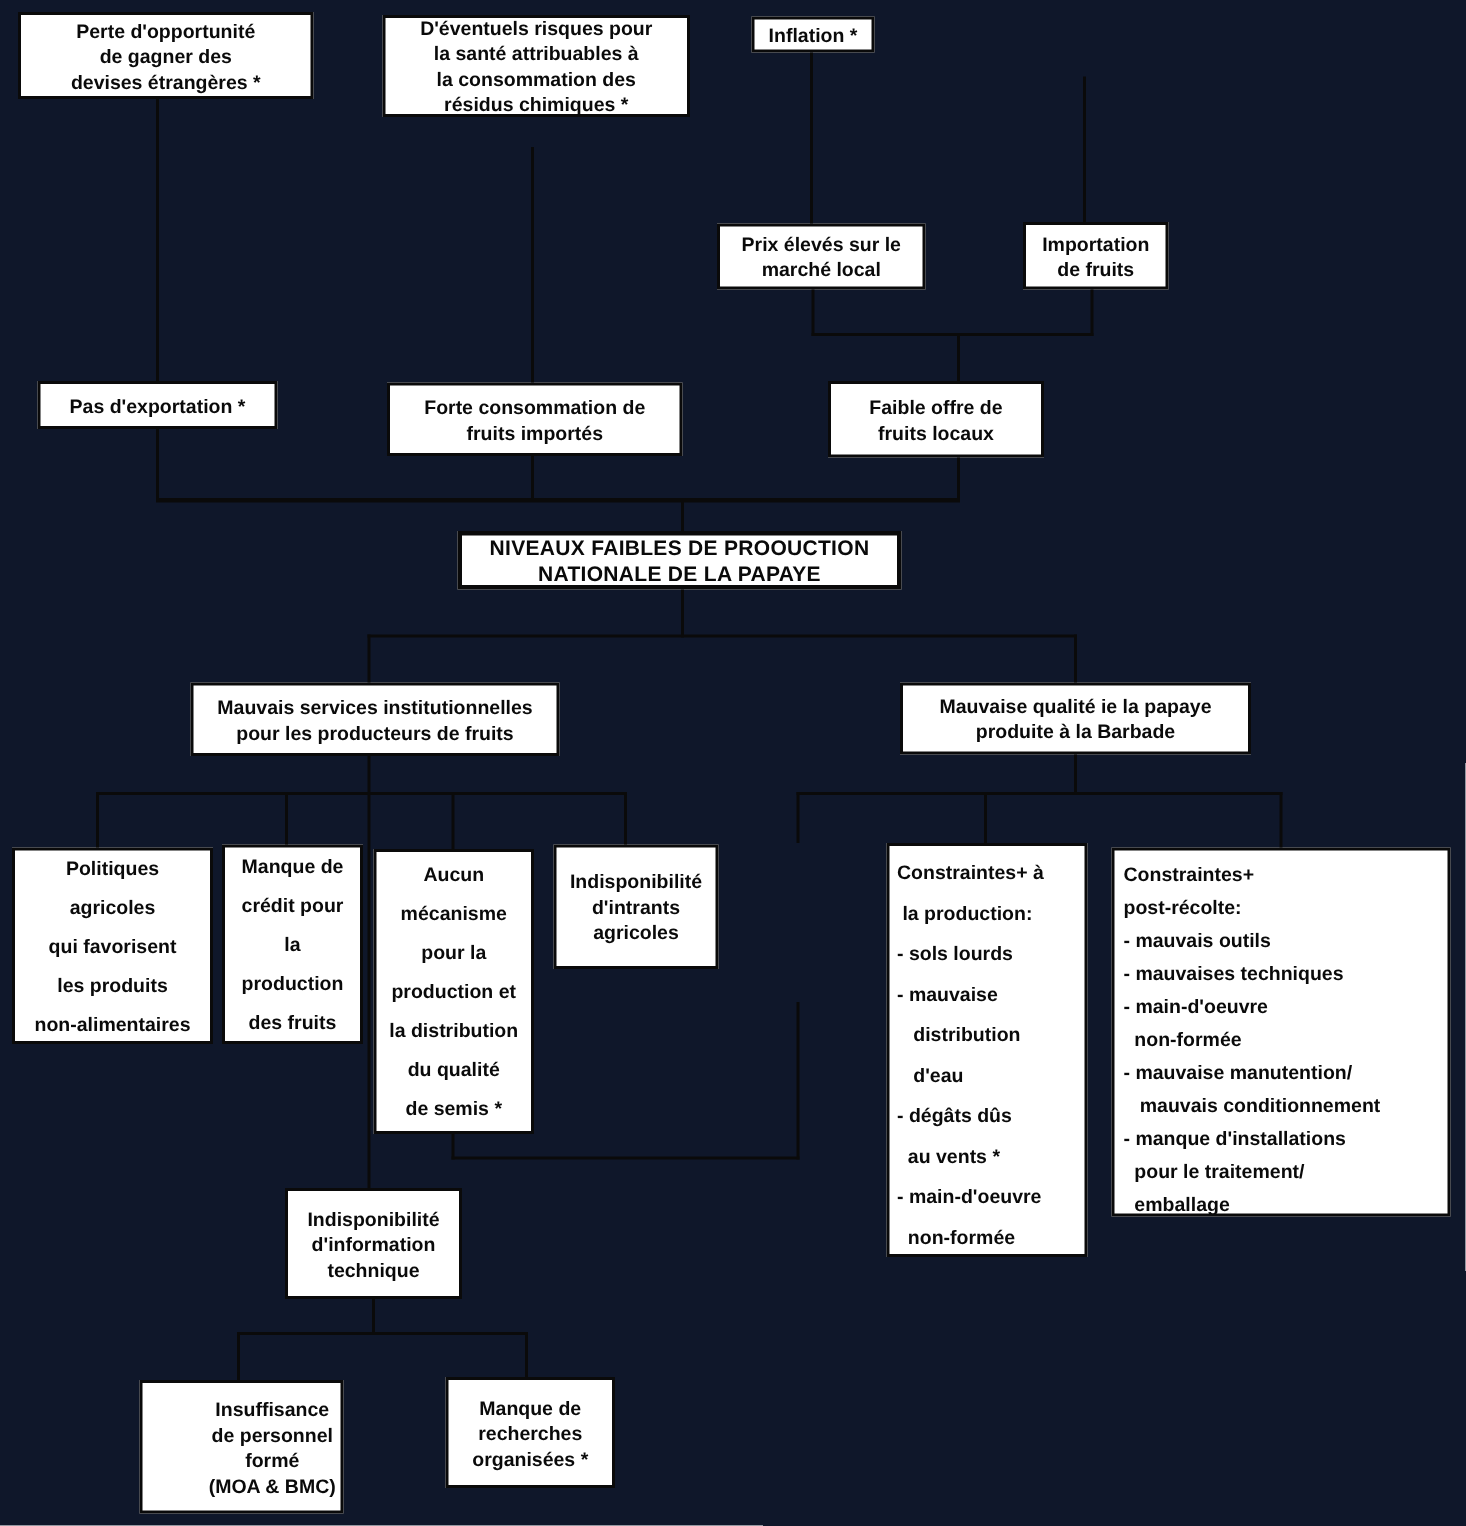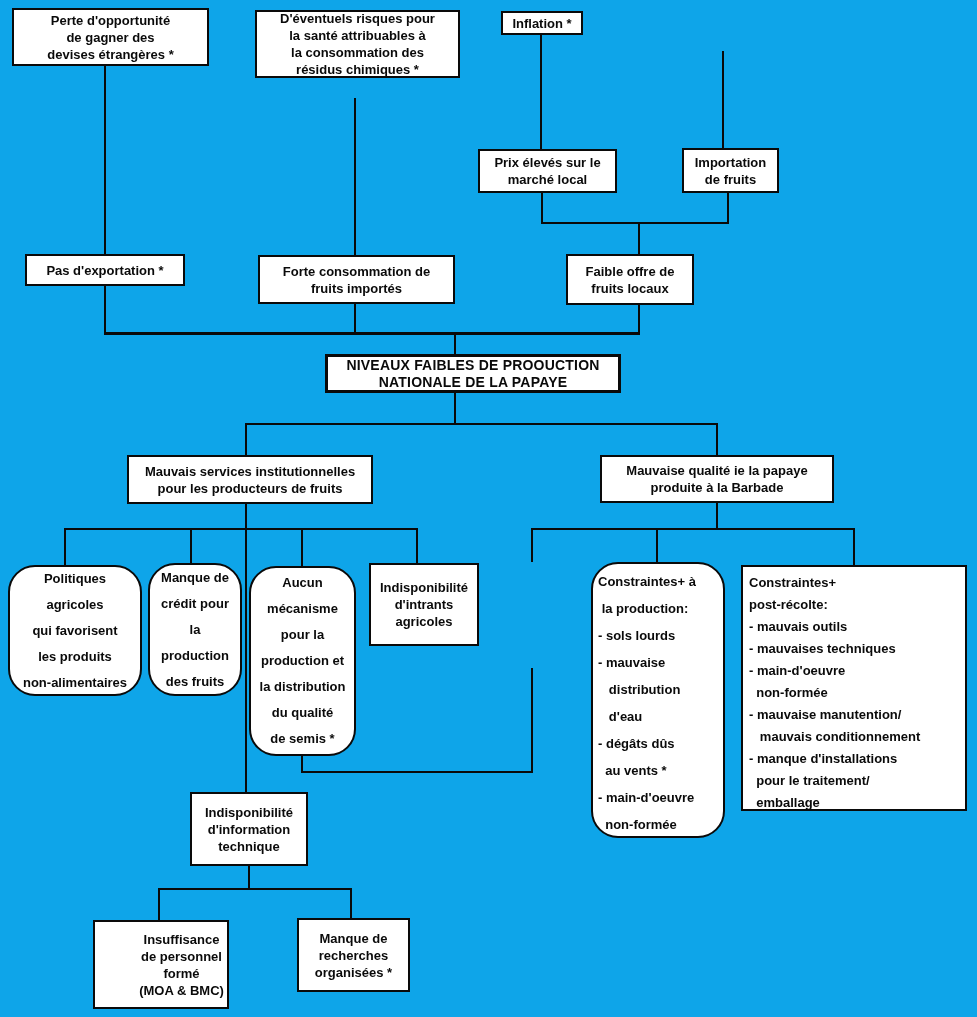--- a/index.html
+++ b/index.html
@@ -1,29 +1,29 @@
 <!DOCTYPE html>
 <html><head>
 <meta charset="utf-8">
 <style>
   html,body{margin:0;padding:0;background:#ffffff;}
   #stage{
-    position:relative;width:977px;height:1017px;background:#0ea5e9;
+    position:relative;width:977px;height:1017px;background:#0f172a;
     font-family:"Liberation Sans","DejaVu Sans",sans-serif;
     color:#0a0a0a;overflow:hidden;
   }
   .box{
     position:absolute;border:2px solid #0a0a0a;background:#ffffff;
     display:flex;align-items:center;justify-content:center;
     text-align:center;font-weight:bold;font-size:13px;line-height:17px;
     white-space:pre-wrap;box-sizing:border-box;padding:2px 3px;
   }
-  .box.tall{line-height:26px;border-radius:27px;}
+  .box.tall{line-height:26px;}
   .box.leftal{align-items:flex-start;justify-content:flex-start;text-align:left;}
-  .box.central{font-size:14px;border-width:3px;letter-spacing:.2px;margin-left:20px;}
+  .box.central{font-size:14px;border-width:3px;letter-spacing:.2px;}
   .vl,.hl{position:absolute;background:#0a0a0a;}
   .vl{width:2px;}
   .hl{height:2px;}
   .hl.thick{height:3px;}
 </style>
 </head>
 <body>
 
 <div id="stage">
 
@@ -43,21 +43,21 @@
 marché local</div>
 
   <div class="box" style="left:682px;top:148px;width:97px;height:45px;">Importation
 de fruits</div>
 
   <div class="box" style="left:25px;top:254px;width:160px;height:32px;">Pas d'exportation *</div>
 
   <div class="box" style="left:258px;top:255px;width:197px;height:49px;">Forte consommation de
 fruits importés</div>
 
-  <div class="box" style="left:566px;top:254px;width:128px;height:51px;">Faible offre de
+  <div class="box" style="left:552px;top:254px;width:144px;height:51px;">Faible offre de
 fruits locaux</div>
 
   <div class="box central" style="left:305px;top:354px;width:296px;height:39px;">NIVEAUX FAIBLES DE PROOUCTION
 NATIONALE DE LA PAPAYE</div>
 
   <div class="box" style="left:127px;top:455px;width:246px;height:49px;">Mauvais services institutionnelles
 pour les producteurs de fruits</div>
 
   <div class="box" style="left:600px;top:455px;width:234px;height:48px;">Mauvaise qualité ie la papaye
 produite à la Barbade</div>

